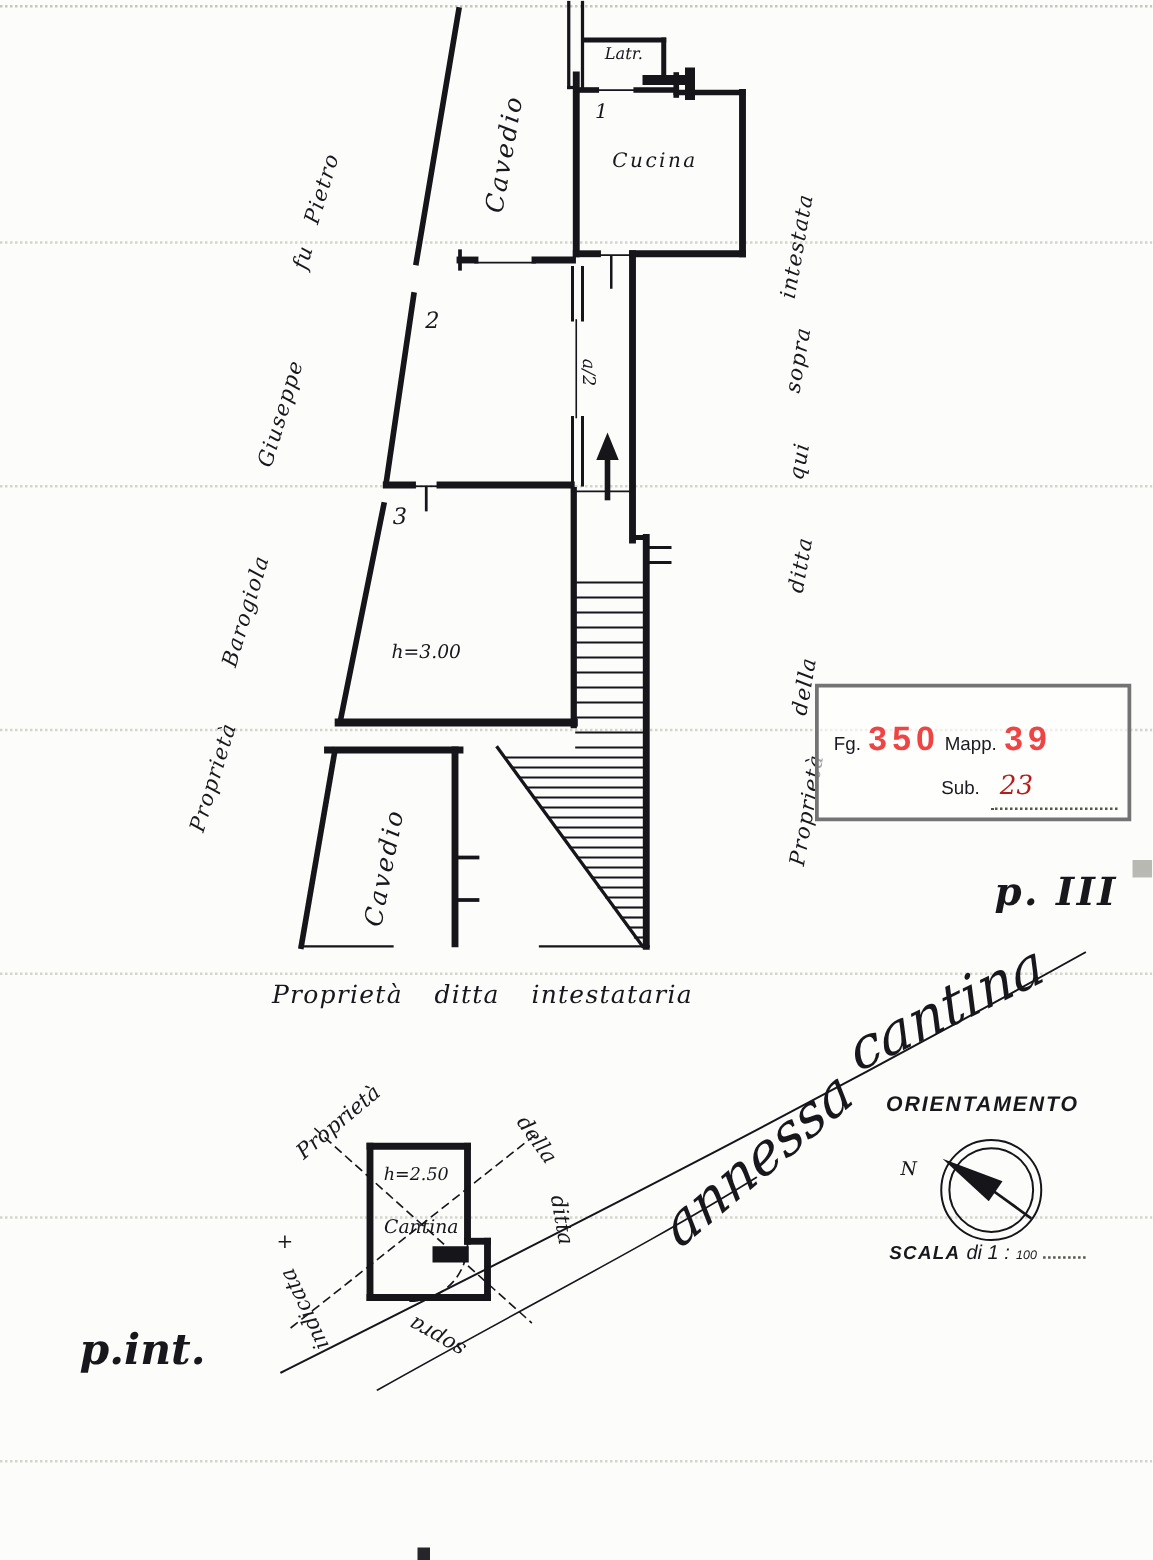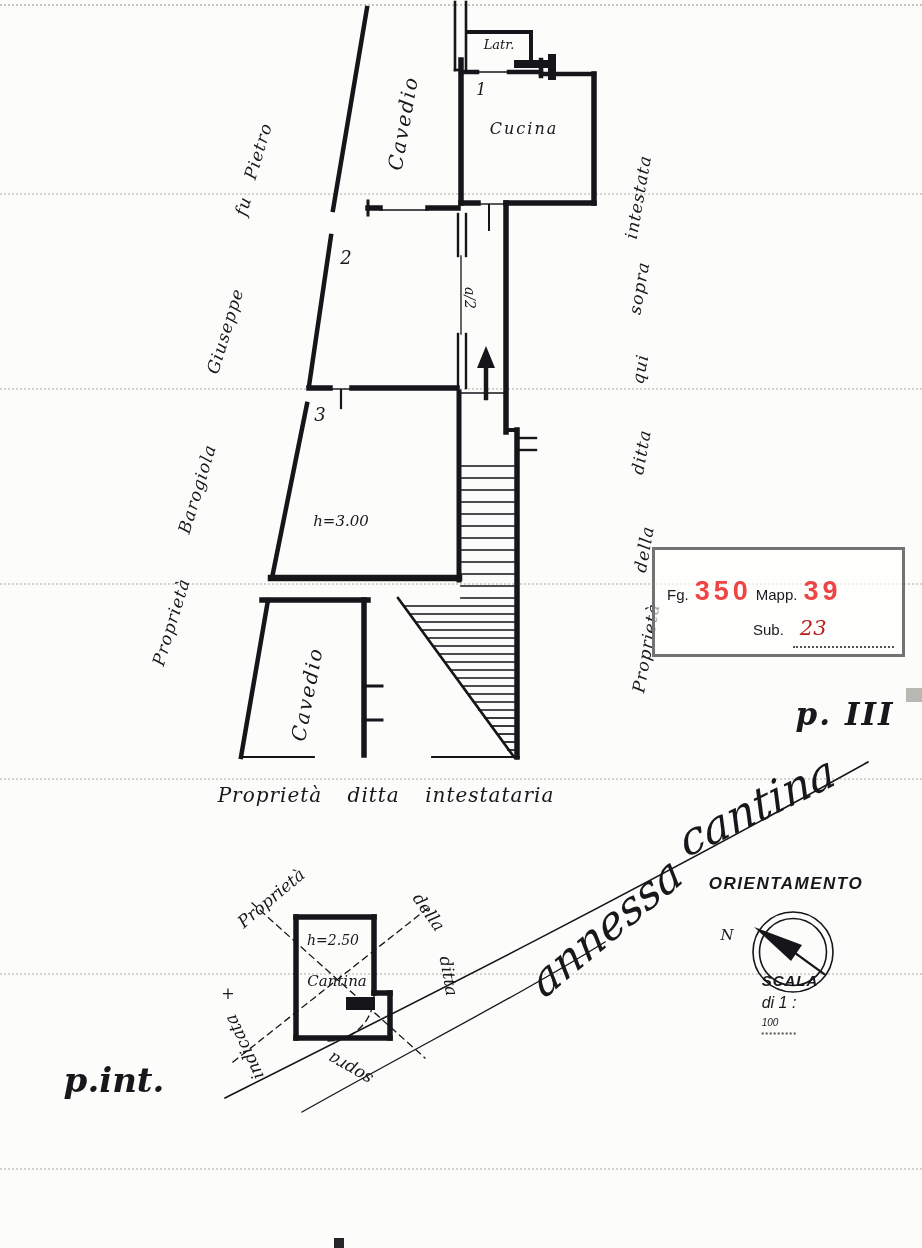--- a/index.html
+++ b/index.html
@@ -11,21 +11,21 @@
   .lbl { position:absolute; white-space:nowrap; color:#17171c; transform:translate(-50%,-50%); z-index:3;font-style:italic; }
   .hand { font-family:"DejaVu Serif", serif; font-style:italic; }
   .print { font-family:"Liberation Sans", sans-serif; }
   .stamp { position:absolute; left:652px; top:547px; width:253px; height:110px; border:3px solid #737373; z-index:3; background:rgba(255,255,255,.6); }
   .stamp-row1 { position:absolute; left:12px; top:26px; display:flex; align-items:baseline; }
   .stamp-fg-label, .stamp-mapp-label, .stamp-sub-label { font-size:15px; color:#1a1a20; }
   .stamp-big-num { font-size:27px; font-weight:bold; letter-spacing:4px; margin:0 4px 0 6px; color:#ef4444; }
   .stamp-row2 { position:absolute; left:98px; top:66px; display:flex; align-items:baseline; }
   .stamp-sub-value { font-family:"DejaVu Serif", serif; font-style:italic; font-size:21px; margin-left:16px; color:#b91c1c; }
   .stamp-sub-line { position:absolute; left:138px; right:8px; top:96px; border-top:2px dotted #55554e; }
-  .scala-row { display:flex; align-items:baseline; gap:5px;flex-direction:column; }
+  .scala-row { display:flex; align-items:baseline; gap:5px; }
   .scala-word { font-weight:bold; font-size:15px; letter-spacing:1px; }
   .scala-prefix { font-size:16px; }
   .scala-value { font-size:10px; }
   .scala-dots { display:inline-block; width:34px; border-bottom:2px dotted #55554e; height:2px; }
 </style>
 </head>
 <body>
 
 <div class="page">
 

